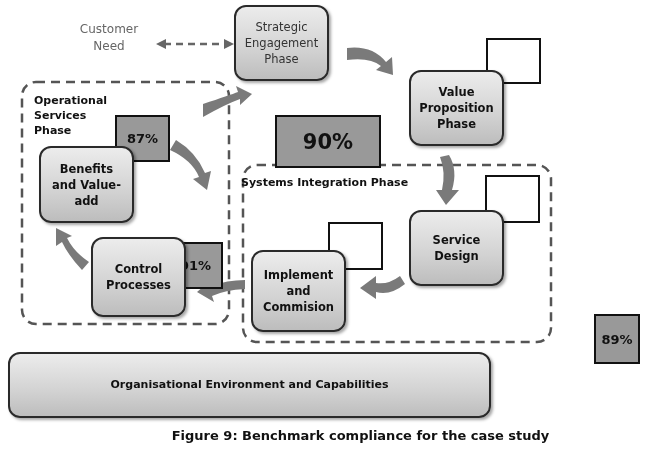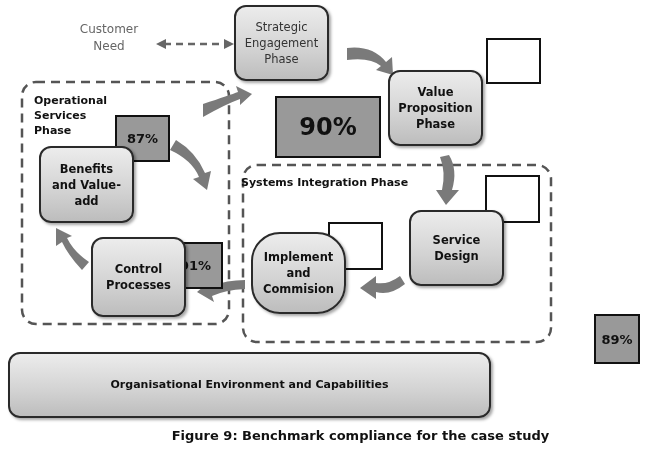--- a/index.html
+++ b/index.html
@@ -65,32 +65,32 @@
 Services
 Phase</div>
 <div class="phase-label" style="left:241px; top:175px;">Systems Integration Phase</div>
 
 <div class="score empty" style="left:486px; top:38px; width:55px; height:46px;"></div>
 <div class="score empty" style="left:485px; top:175px; width:55px; height:48px;"></div>
 <div class="score empty" style="left:328px; top:222px; width:55px; height:48px;"></div>
 
 <div class="score" style="left:115px; top:115px; width:55px; height:47px;">87%</div>
 <div class="score" style="left:168px; top:212px; width:55px; height:47px;margin-top:30px;">91%</div>
-<div class="score" style="left:275px; top:96px; width:106px; height:62px; font-size:24px;">90%</div>
+<div class="score" style="left:275px; top:115px; width:106px; height:53px; font-size:21px;">90%</div>
 <div class="score" style="left:594px; top:314px; width:46px; height:50px;">89%</div>
 
 <div class="node light" style="left:234px; top:5px; width:95px; height:76px;">Strategic
 Engagement
 Phase</div>
-<div class="node" style="left:388px; top:70px; width:95px; height:76px;">Value
+<div class="node" style="left:409px; top:70px; width:95px; height:76px;">Value
 Proposition
 Phase</div>
 <div class="node" style="left:409px; top:210px; width:95px; height:76px;">Service
 Design</div>
-<div class="node" style="left:251px; top:232px; width:95px; height:82px;border-radius:29px;">Implement
+<div class="node" style="left:251px; top:250px; width:95px; height:82px;">Implement
 and
 Commision</div>
 <div class="node" style="left:91px; top:237px; width:95px; height:80px;">Control
 Processes</div>
 <div class="node" style="left:39px; top:146px; width:95px; height:77px;">Benefits
 and Value-
 add</div>
 
 <div class="node" style="left:8px; top:352px; width:483px; height:66px; font-size:11px;">Organisational Environment and Capabilities</div>
 

